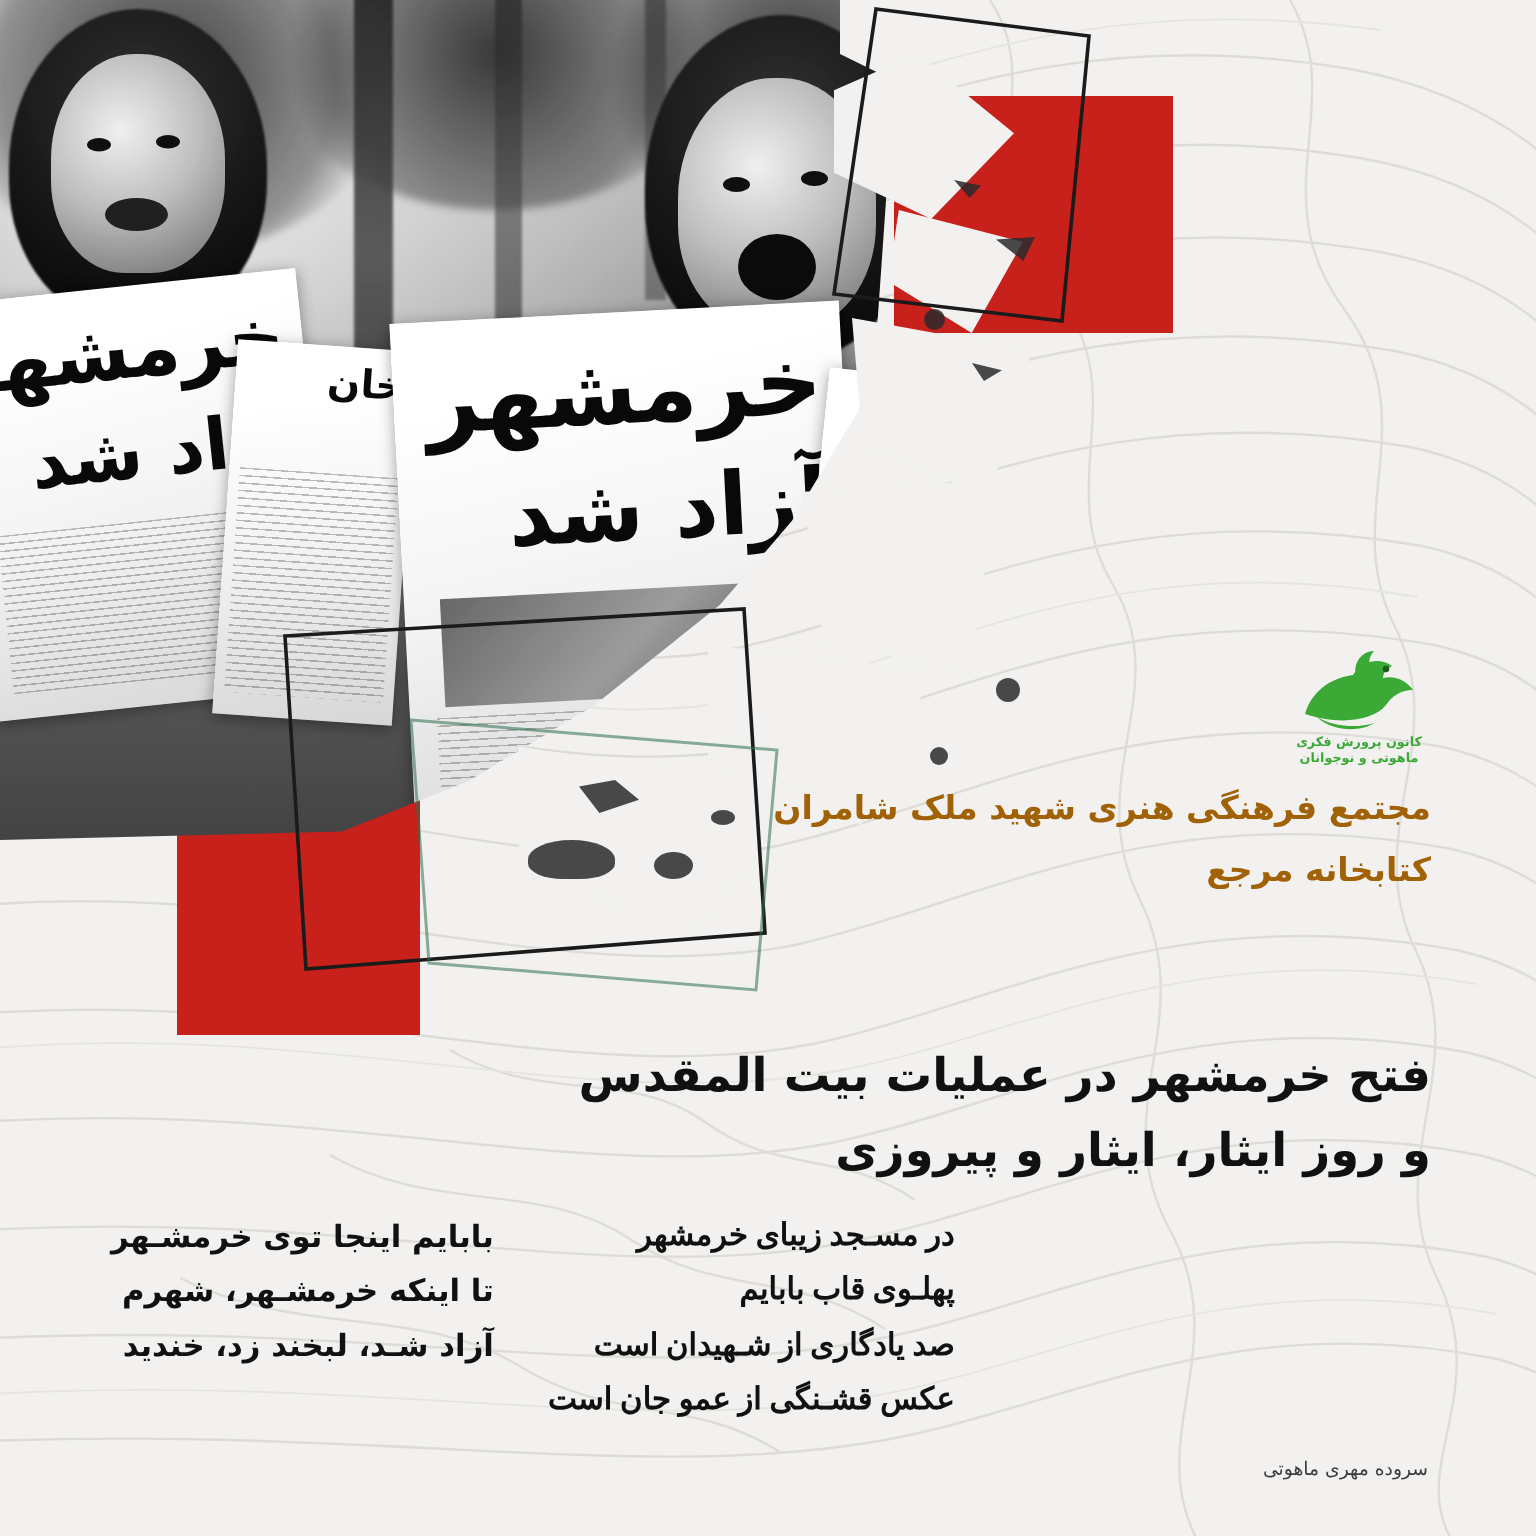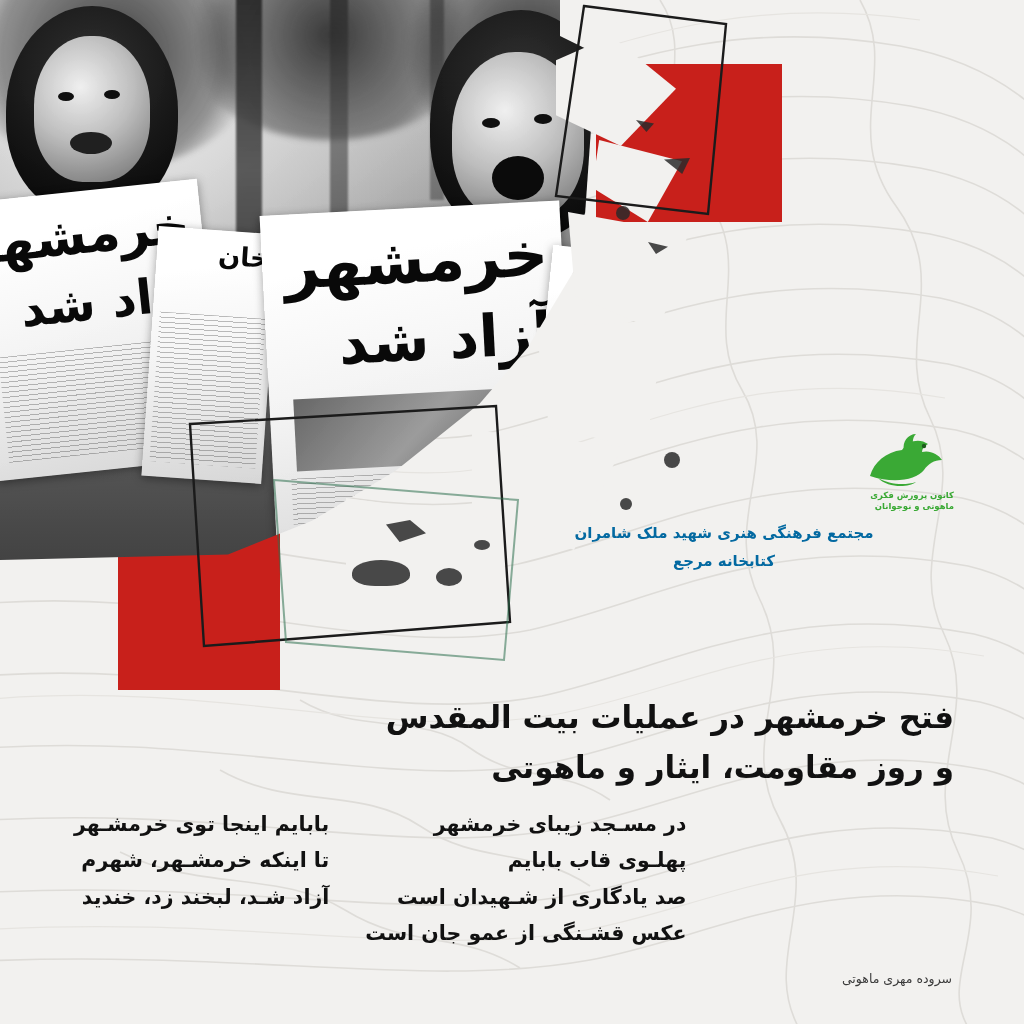--- a/index.html
+++ b/index.html
@@ -158,34 +158,33 @@
     text-align: center;
   }
   .logo svg { display: block; }
   .logo .logo-caption {
     margin-top: 2px;
     font-size: 8.5px;
     line-height: 1.25;
     font-weight: 700;
     color: #3aa935;
     direction: rtl;
-    text-align: right;
   }
 
   .org {
     position: absolute;
     right: 70px;
     top: 520px;
     width: 460px;
-    text-align: center;
-    direction: rtl;
-    z-index: 6;
-    color: #0369a1;
-    font-weight: 700;
-    font-size: 15px;
+    text-align: right;
+    direction: rtl;
+    z-index: 6;
+    color: #a16207;
+    font-weight: 700;
+    font-size: 22px;
     line-height: 1.85;
   }
 
   .date-badge {
     position: absolute;
     right: 70px;
     top: 608px;
     background: #c8201b;
     color: #ffffff;
     padding: 9px 26px 11px;
@@ -224,21 +223,21 @@
   }
   .poem-col {
     text-align: right;
     direction: rtl;
     color: #111111;
     font-weight: 700;
     font-size: 20.5px;
     line-height: 1.78;
     white-space: nowrap;
   }
-  .poem-col.right { order: 1; }
+  .poem-col.right { order: 1; font-family: Liberation Serif, serif; }
   .poem-col.left  { order: 2; }
 
   .credit {
     position: absolute;
     right: 72px;
     bottom: 38px;
     direction: rtl;
     color: #3b3b3b;
     font-size: 12.5px;
     letter-spacing: .5px;
@@ -385,21 +384,21 @@
   </div>
 
   <div class="org">
     <div>مجتمع فرهنگی هنری شهید ملک شامران</div>
     <div>کتابخانه مرجع</div>
   </div>
 
 
   <div class="headline">
     <div>فتح خرمشهر در عملیات بیت المقدس</div>
-    <div>و روز مقاومت، ایثار و ماهوتی</div>
+    <div>و روز ایثار، ایثار و پیروزی</div>
   </div>
 
   <div class="poem">
     <div class="poem-col right">
       <div>در مسـجد زیبای خرمشهر</div>
       <div>پهلـوی قاب بابایم</div>
       <div>صد یادگاری از شـهیدان است</div>
       <div>عکس قشـنگی از عمو جان است</div>
     </div>
     <div class="poem-col left">

